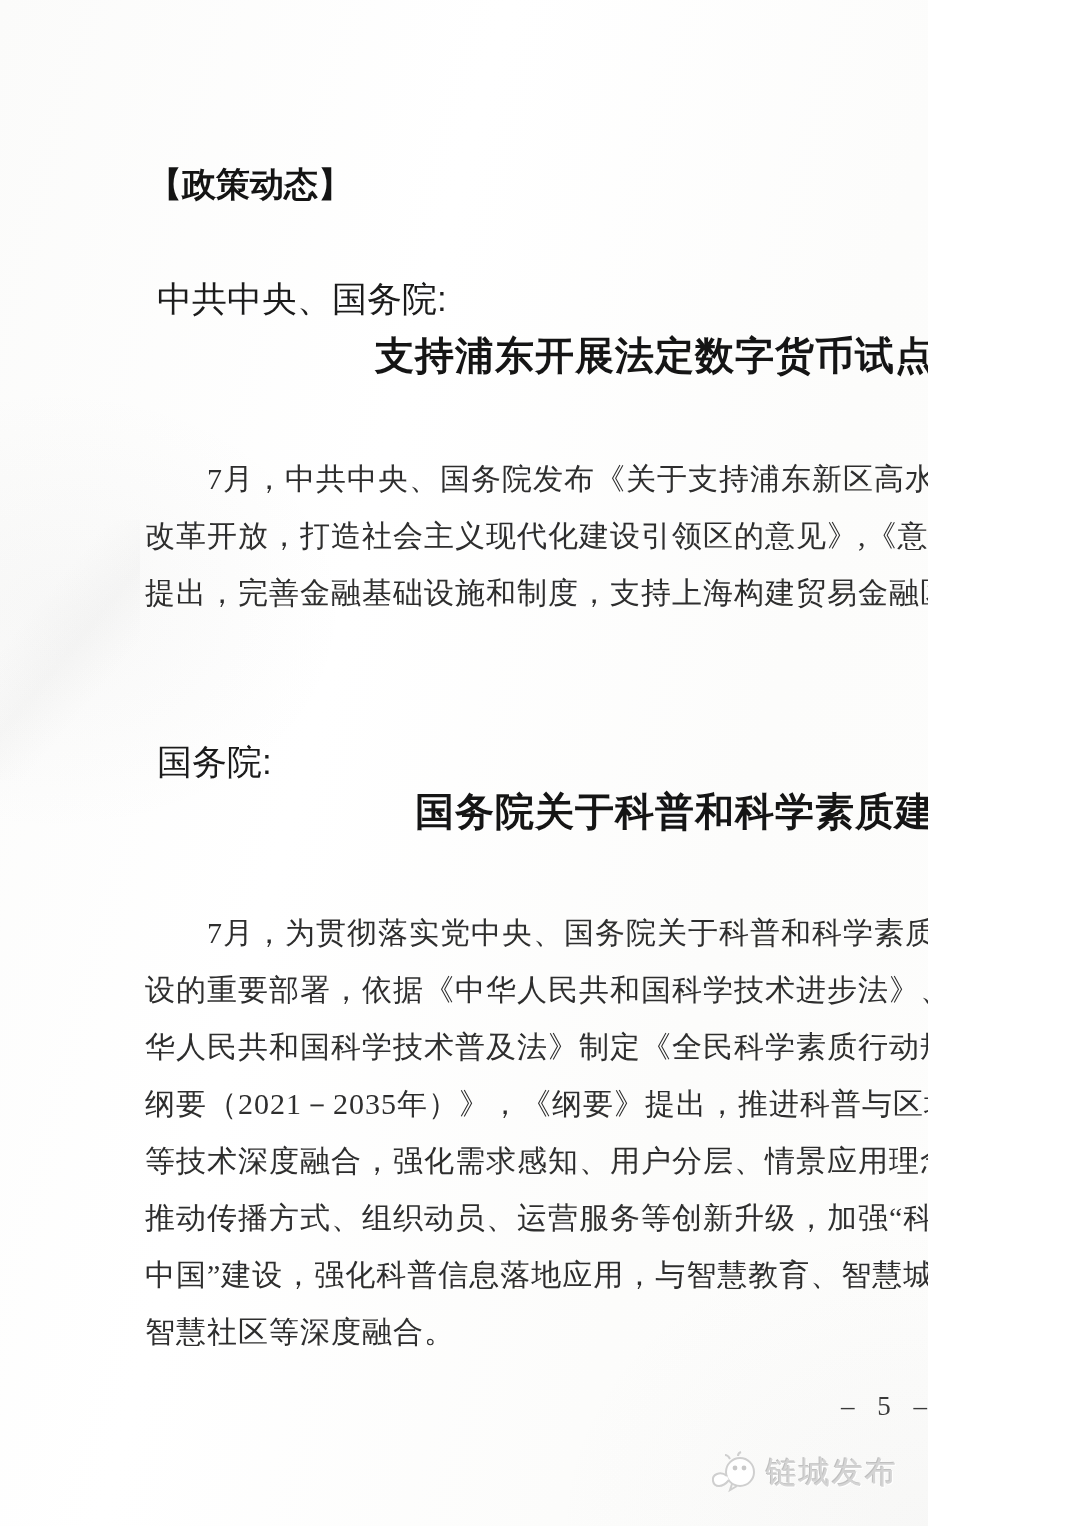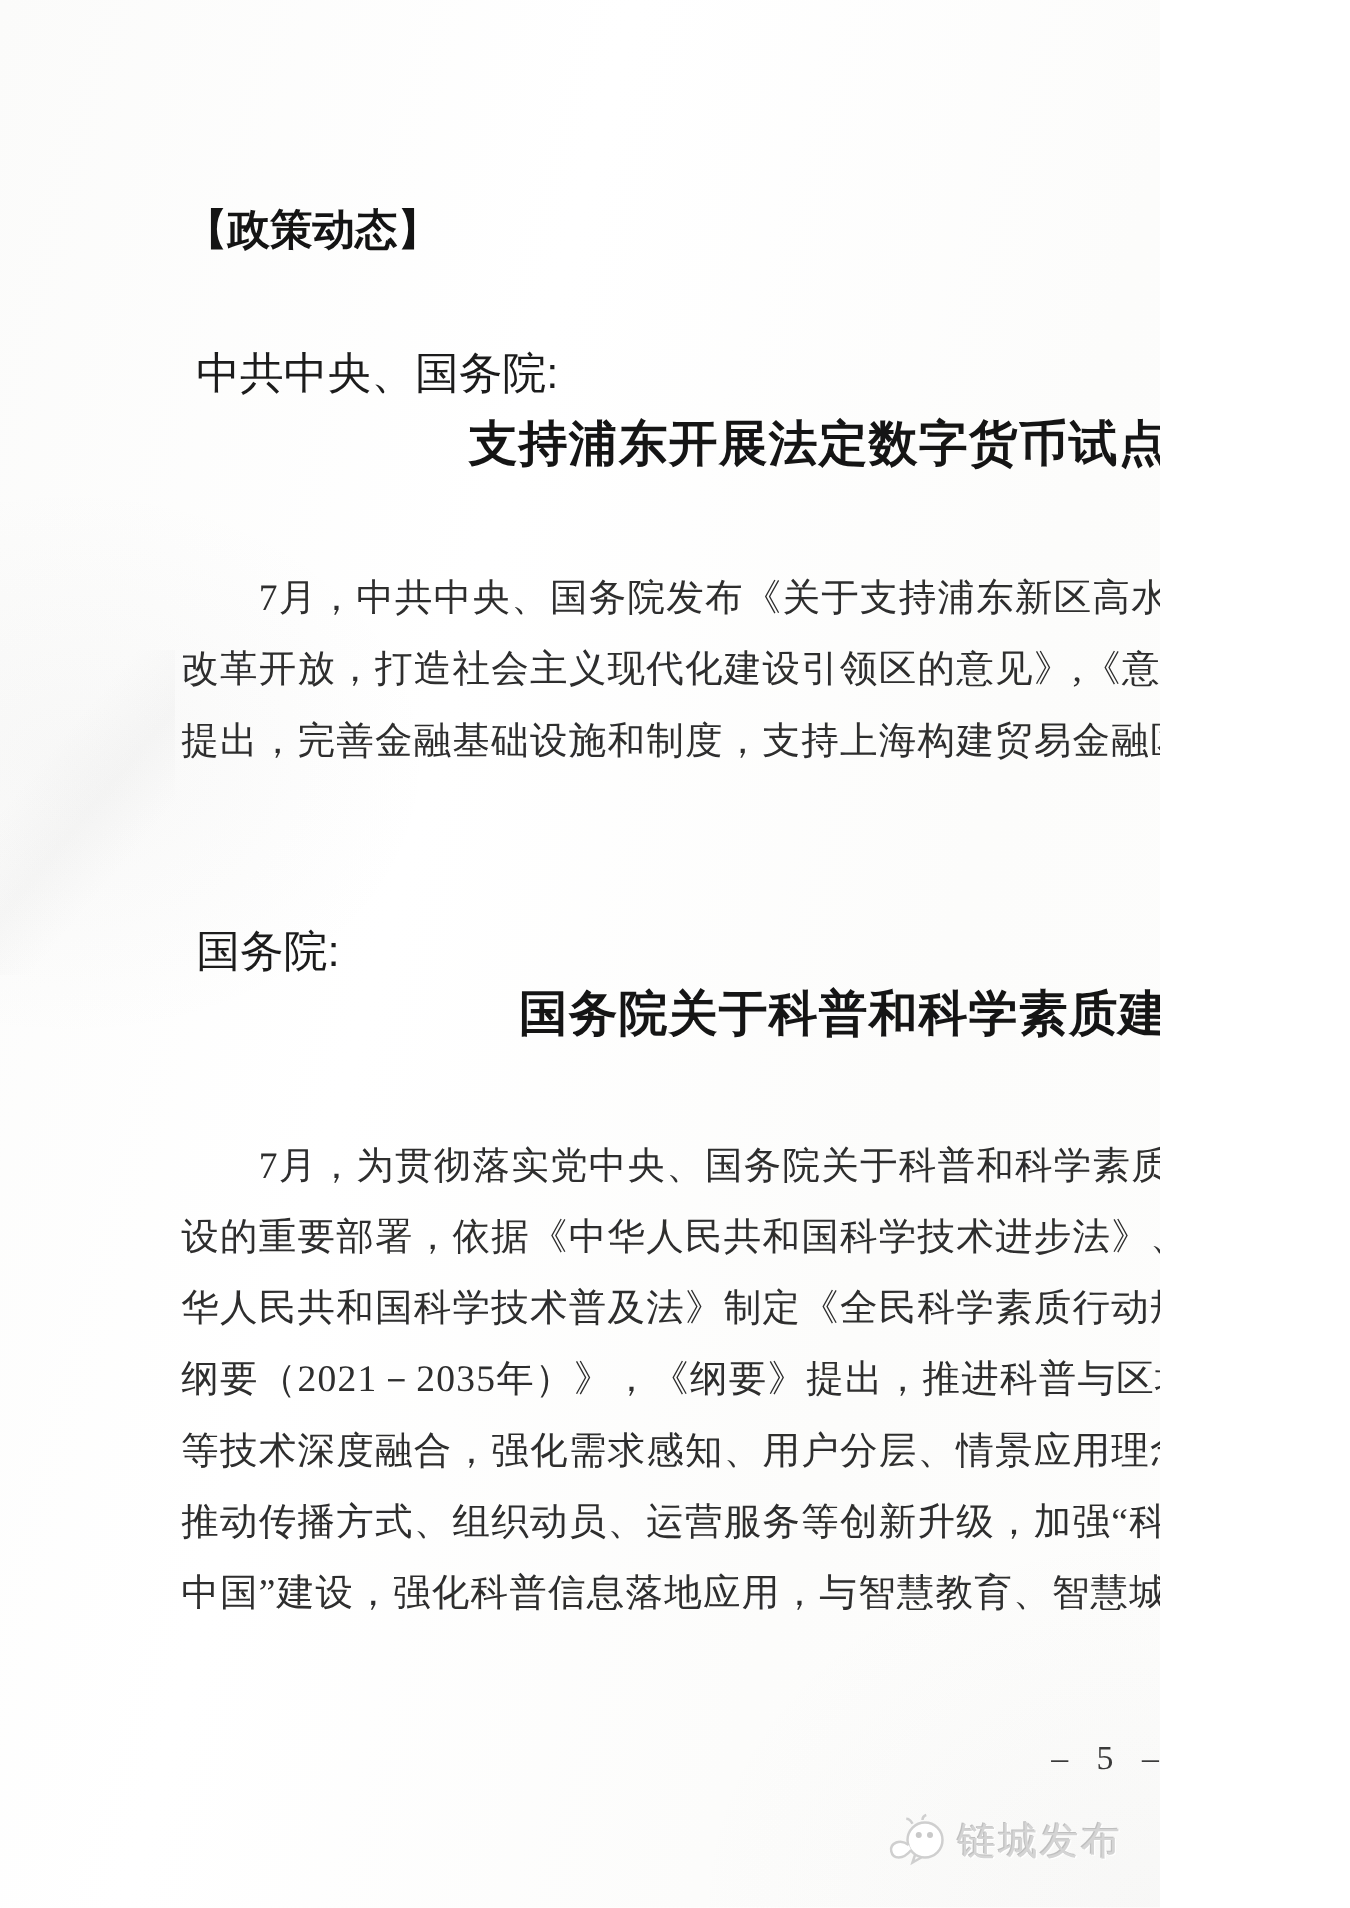--- a/index.html
+++ b/index.html
@@ -88,20 +88,21 @@
   <div class="source a2">国务院:</div>
   <h1 class="title a2">国务院关于科普和科学素质建</h1>
   <div class="para a2">
       <div class="para-line first">7月，为贯彻落实党中央、国务院关于科普和科学素质建</div>
       <div class="para-line">设的重要部署，依据《中华人民共和国科学技术进步法》、《中</div>
       <div class="para-line">华人民共和国科学技术普及法》制定《全民科学素质行动规划</div>
       <div class="para-line">纲要（2021－2035年）》，《纲要》提出，推进科普与区块链</div>
       <div class="para-line">等技术深度融合，强化需求感知、用户分层、情景应用理念，</div>
       <div class="para-line">推动传播方式、组织动员、运营服务等创新升级，加强“科普</div>
       <div class="para-line">中国”建设，强化科普信息落地应用，与智慧教育、智慧城市、</div>
+      <div class="para-line last">智慧社区等深度融合。</div>
     </div>
 
   <div class="page-number">– 5 –</div>
 
   <div class="watermark">
     <span>
       <svg width="50" height="46" viewBox="0 0 50 46">
         <g fill="none" stroke="#cfcfcf" stroke-width="2">
           <circle cx="30" cy="22" r="14" fill="#ffffff"></circle>
           <path d="M19 30 Q14 36 9 36 Q4 36 3 31 Q2 26 7 24 Q12 22 17 26" fill="#ffffff"></path>

